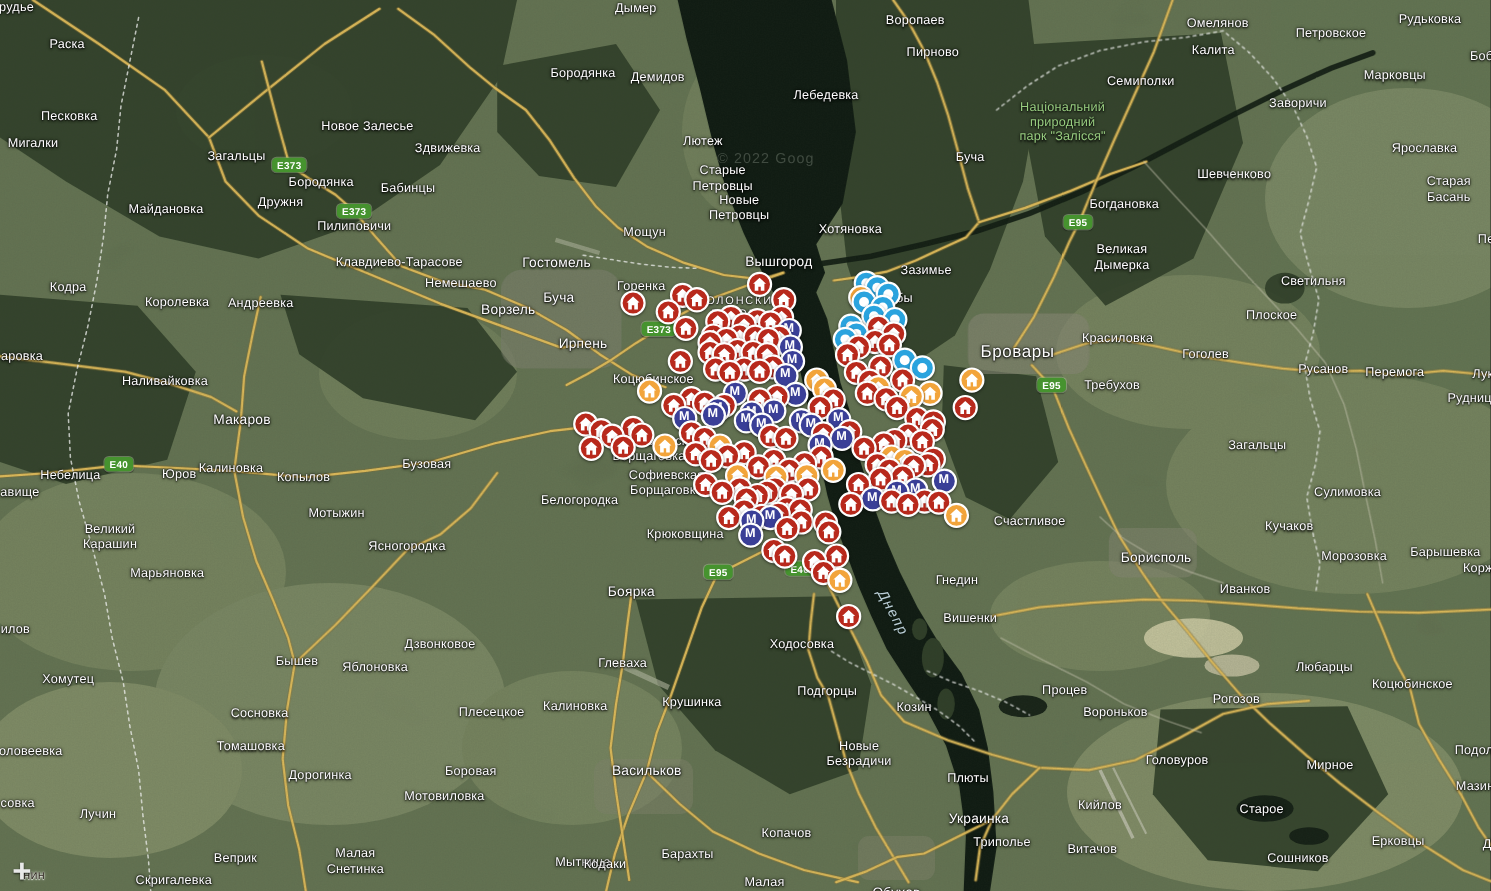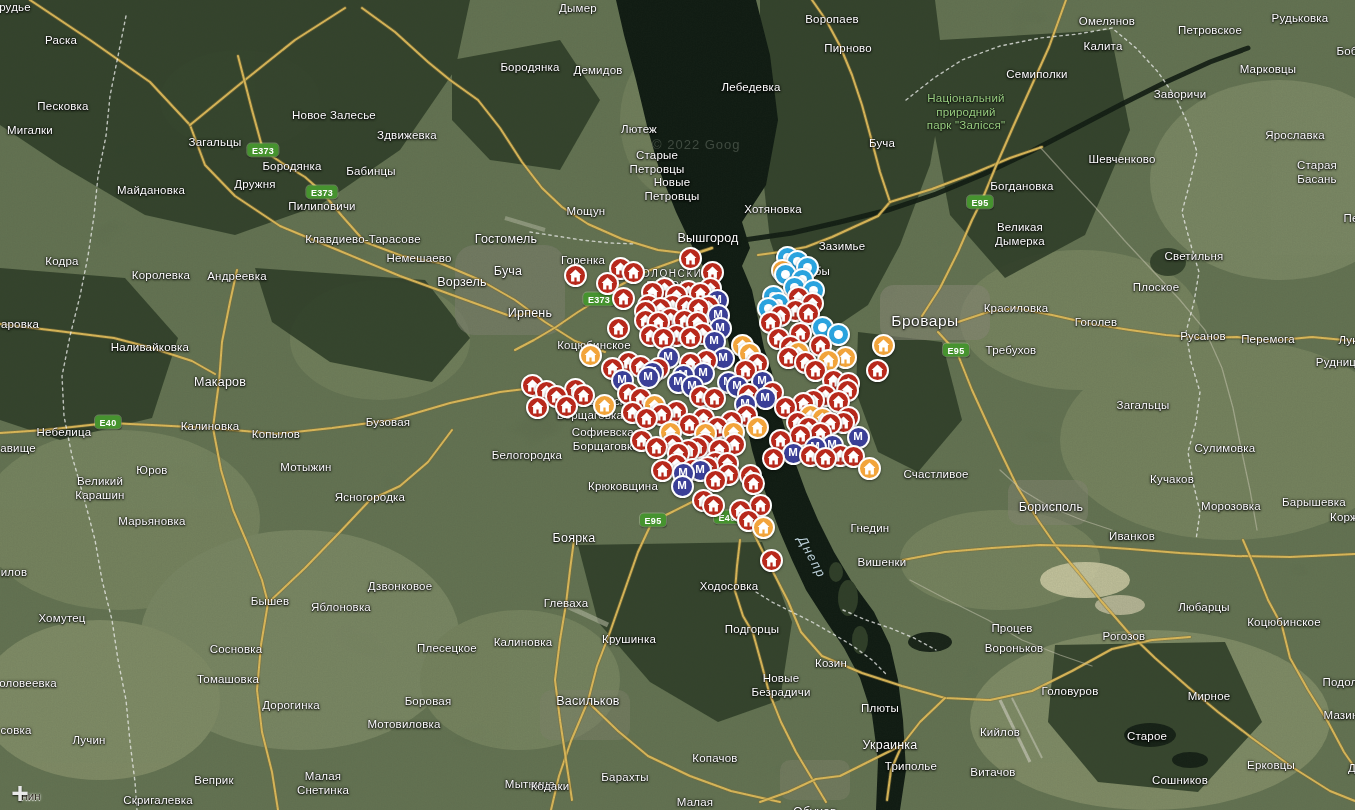--- a/index.html
+++ b/index.html
@@ -232,21 +232,21 @@
       <div class="lbl" style="left: 1020px; top: 235px;">Великая
 Дымерка</div>
       <div class="lbl" style="left: 1194px; top: 257px;">Светильня</div>
       <div class="lbl" style="left: 1351px; top: 219px;">Пе</div>
       <div class="lbl" style="left: 161px; top: 276px;">Королевка</div>
       <div class="lbl" style="left: 237px; top: 277px;">Андреевка</div>
       <div class="lbl" style="left: 20px; top: 325px;">аровка</div>
       <div class="lbl" style="left: 150px; top: 348px;">Наливайковка</div>
       <div class="lbl town" style="left: 220px; top: 382px;">Макаров</div>
       <div class="lbl" style="left: 64px; top: 433px;">Небелица</div>
-      <div class="lbl" style="left: 152px; top: 432px; margin-top: 39px;">Юров</div>
+      <div class="lbl" style="left: 163px; top: 432px;">Юров</div>
       <div class="lbl" style="left: 210px; top: 427px;">Калиновка</div>
       <div class="lbl" style="left: 276px; top: 435px;">Копылов</div>
       <div class="lbl" style="left: 388px; top: 423px;">Бузовая</div>
       <div class="lbl" style="left: 18px; top: 449px;">авище</div>
       <div class="lbl" style="left: 306px; top: 468px;">Мотыжин</div>
       <div class="lbl" style="left: 100px; top: 489px;">Великий
 Карашин</div>
       <div class="lbl" style="left: 370px; top: 498px;">Ясногородка</div>
       <div class="lbl" style="left: 152px; top: 522px;">Марьяновка</div>
       <div class="lbl town" style="left: 462px; top: 282px;">Ворзель</div>
@@ -295,35 +295,35 @@
       <div class="lbl" style="left: 323px; top: 784px;">Малая
 Снетинка</div>
       <div class="lbl" style="left: 158px; top: 801px;">Скригалевка</div>
       <div class="lbl dark" style="left: 31px; top: 797px;">нин</div>
       <div class="lbl town" style="left: 574px; top: 538px;">Боярка</div>
       <div class="lbl" style="left: 566px; top: 604px;">Глеваха</div>
       <div class="lbl" style="left: 523px; top: 643px;">Калиновка</div>
       <div class="lbl" style="left: 629px; top: 640px;">Крушинка</div>
       <div class="lbl" style="left: 729px; top: 587px;">Ходосовка</div>
       <div class="lbl" style="left: 752px; top: 630px;">Подгорцы</div>
-      <div class="lbl" style="left: 831px; top: 664px;">Козин</div>
+      <div class="lbl" style="left: 831px; top: 644px;">Козин</div>
       <div class="lbl" style="left: 882px; top: 563px;">Вишенки</div>
       <div class="lbl" style="left: 781px; top: 686px;">Новые
 Безрадичи</div>
       <div class="lbl town" style="left: 588px; top: 701px;">Васильков</div>
       <div class="lbl" style="left: 880px; top: 709px;">Плюты</div>
       <div class="lbl" style="left: 530px; top: 785px;">Мытница</div>
       <div class="lbl" style="left: 715px; top: 759px;">Копачов</div>
       <div class="lbl" style="left: 550px; top: 787px;">Кодаки</div>
       <div class="lbl" style="left: 625px; top: 778px;">Барахты</div>
       <div class="lbl town" style="left: 815px; top: 812px;">Обухов</div>
       <div class="lbl town" style="left: 890px; top: 745px;">Украинка</div>
       <div class="lbl" style="left: 911px; top: 767px;">Триполье</div>
       <div class="lbl" style="left: 695px; top: 803px;">Малая</div>
-      <div class="lbl" style="left: 1004px; top: 629px; padding-left: 16px;">Процев</div>
+      <div class="lbl" style="left: 960px; top: 629px; padding-left: 16px;">Процев</div>
       <div class="lbl" style="left: 1014px; top: 649px;">Вороньков</div>
       <div class="lbl" style="left: 1124px; top: 637px;">Рогозов</div>
       <div class="lbl" style="left: 1204px; top: 608px;">Любарцы</div>
       <div class="lbl" style="left: 1284px; top: 623px;">Коцюбинское</div>
       <div class="lbl" style="left: 1070px; top: 692px;">Головуров</div>
       <div class="lbl" style="left: 1209px; top: 697px;">Мирное</div>
       <div class="lbl" style="left: 1340px; top: 683px;">Подол</div>
       <div class="lbl" style="left: 1341px; top: 716px;">Мазин</div>
       <div class="lbl" style="left: 1000px; top: 733px;">Кийлов</div>
       <div class="lbl" style="left: 1147px; top: 737px;">Старое</div>

